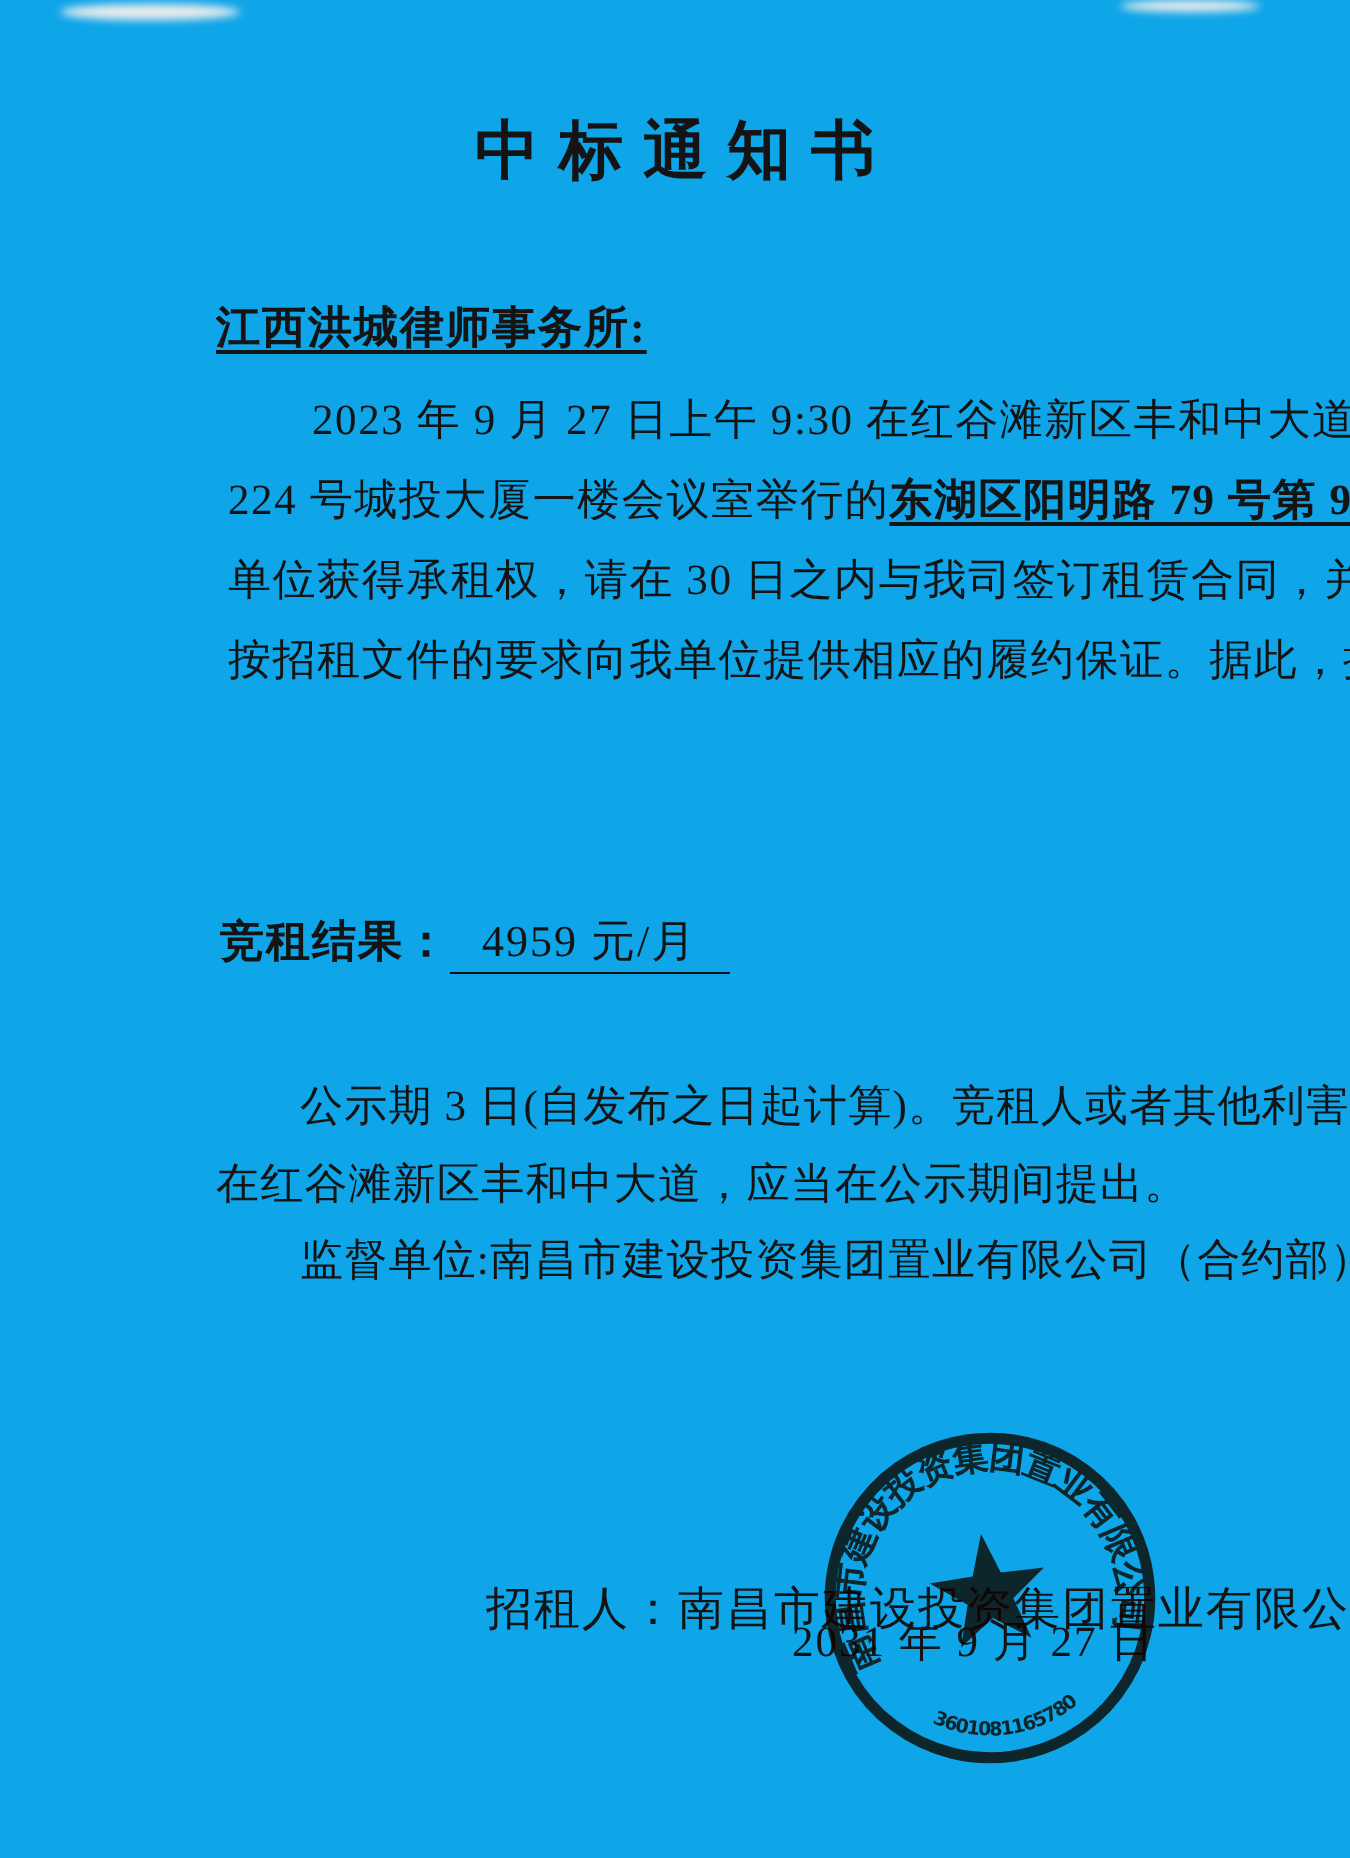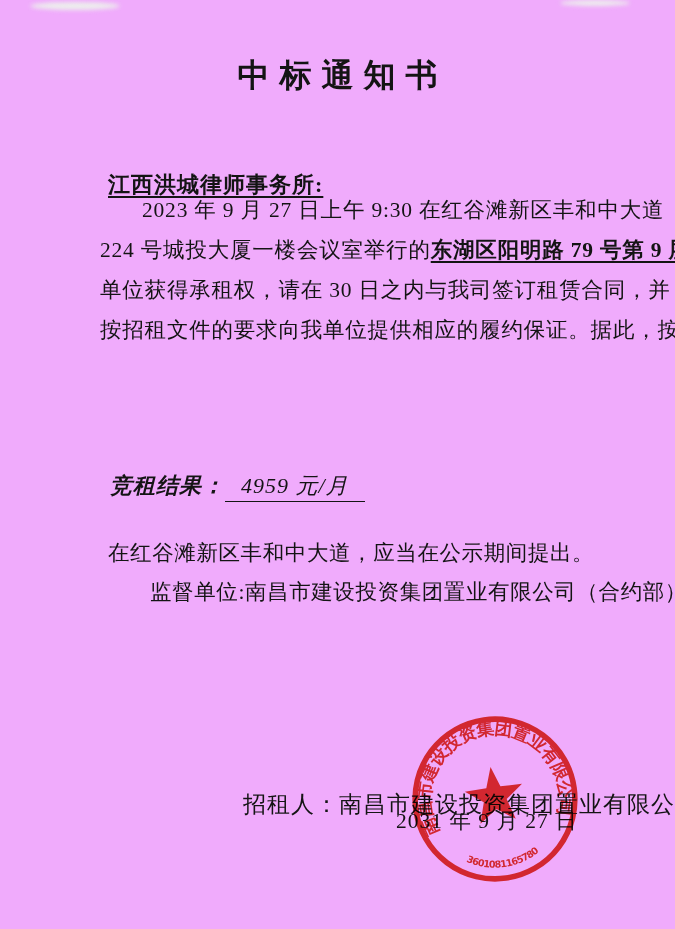--- a/index.html
+++ b/index.html
@@ -1,34 +1,34 @@
 <!DOCTYPE html>
 <html><head>
 <meta charset="utf-8">
 <style>
   html,body{margin:0;padding:0;background:#9c9c9c;}
   .page{
     position:relative;width:675px;height:929px;margin:0 auto;
-    background:#f0abfc;overflow:hidden;
+    background:#0ea5e9;overflow:hidden;
     font-family:"Liberation Serif","DejaVu Serif",serif;color:#141414;
   }
   .noise{position:absolute;background:#ededed;filter:blur(2px);border-radius:50%;}
   .doc-title{
     position:absolute;top:54px;left:0;width:100%;text-align:center;
     font-size:32px;font-weight:700;letter-spacing:10px;text-indent:10px;
   }
   .addressee{
     position:absolute;left:108px;top:149px;font-size:22px;font-weight:700;
-    text-decoration:underline;text-underline-offset:4px;letter-spacing:1px;margin-top:21px;
+    text-decoration:underline;text-underline-offset:4px;letter-spacing:1px;
   }
-  .para1{position:absolute;left:100px;top:190px;width:470px;font-size:21.5px;}
+  .para1{position:absolute;left:114px;top:190px;width:470px;font-size:21.5px;}
   .para1 .line{height:40px;line-height:40px;white-space:nowrap;letter-spacing:0.8px;}
   .indent{padding-left:42px;}
   .em{font-weight:700;text-decoration:underline;text-underline-offset:4px;}
-  .result{position:absolute;left:110px;top:471px;font-size:22px;line-height:30px;font-style:italic;}
+  .result{position:absolute;left:110px;top:456px;font-size:22px;line-height:30px;}
   .result-label{font-weight:700;letter-spacing:1px;}
   .result-value{display:inline-block;border-bottom:1.6px solid #141414;padding:0 16px;letter-spacing:1px;}
   .para2{position:absolute;left:108px;top:534px;width:480px;font-size:21.5px;}
   .para2 .line{height:38.5px;line-height:38.5px;white-space:nowrap;letter-spacing:0.6px;}
   .lessor-line{position:absolute;left:243px;top:766px;font-size:23px;letter-spacing:1px;white-space:nowrap;margin-top:23px;}
   .date-line{position:absolute;left:396px;top:806px;font-size:21.5px;letter-spacing:1px;white-space:nowrap;}
   .seal{
     position:absolute;left:402px;top:706px;width:186px;height:186px;
     mix-blend-mode:multiply;opacity:0.93;
   }
@@ -50,20 +50,21 @@
     <div class="line"><span>224 号城投大厦一楼会议室举行的</span><span class="em">东湖区阳明路 79 号第 9 层</span></div>
     <div class="line"><span>单位获得承租权，请在 30 日之内与我司签订租赁合同，并</span></div>
     <div class="line"><span>按招租文件的要求向我单位提供相应的履约保证。据此，按</span></div>
   </div>
 
   <div class="result">
     <span class="result-label">竞租结果：</span><span class="result-value">4959 元/月</span>
   </div>
 
   <div class="para2">
+    <div class="line indent">公示期 3 日(自发布之日起计算)。竞租人或者其他利害</div>
     <div class="line">在红谷滩新区丰和中大道，应当在公示期间提出。</div>
     <div class="line indent">监督单位:南昌市建设投资集团置业有限公司（合约部）</div>
   </div>
 
   <div class="lessor-line">招租人：南昌市建设投资集团置业有限公司</div>
   <div class="date-line">2031 年 9 月 27 日</div>
 
   <svg class="seal" viewBox="0 0 184 184">
     <g transform="rotate(-8 92 92)">
       <circle cx="92" cy="92" r="79" fill="none" stroke-width="5.5" stroke="#dd2b20"></circle>

